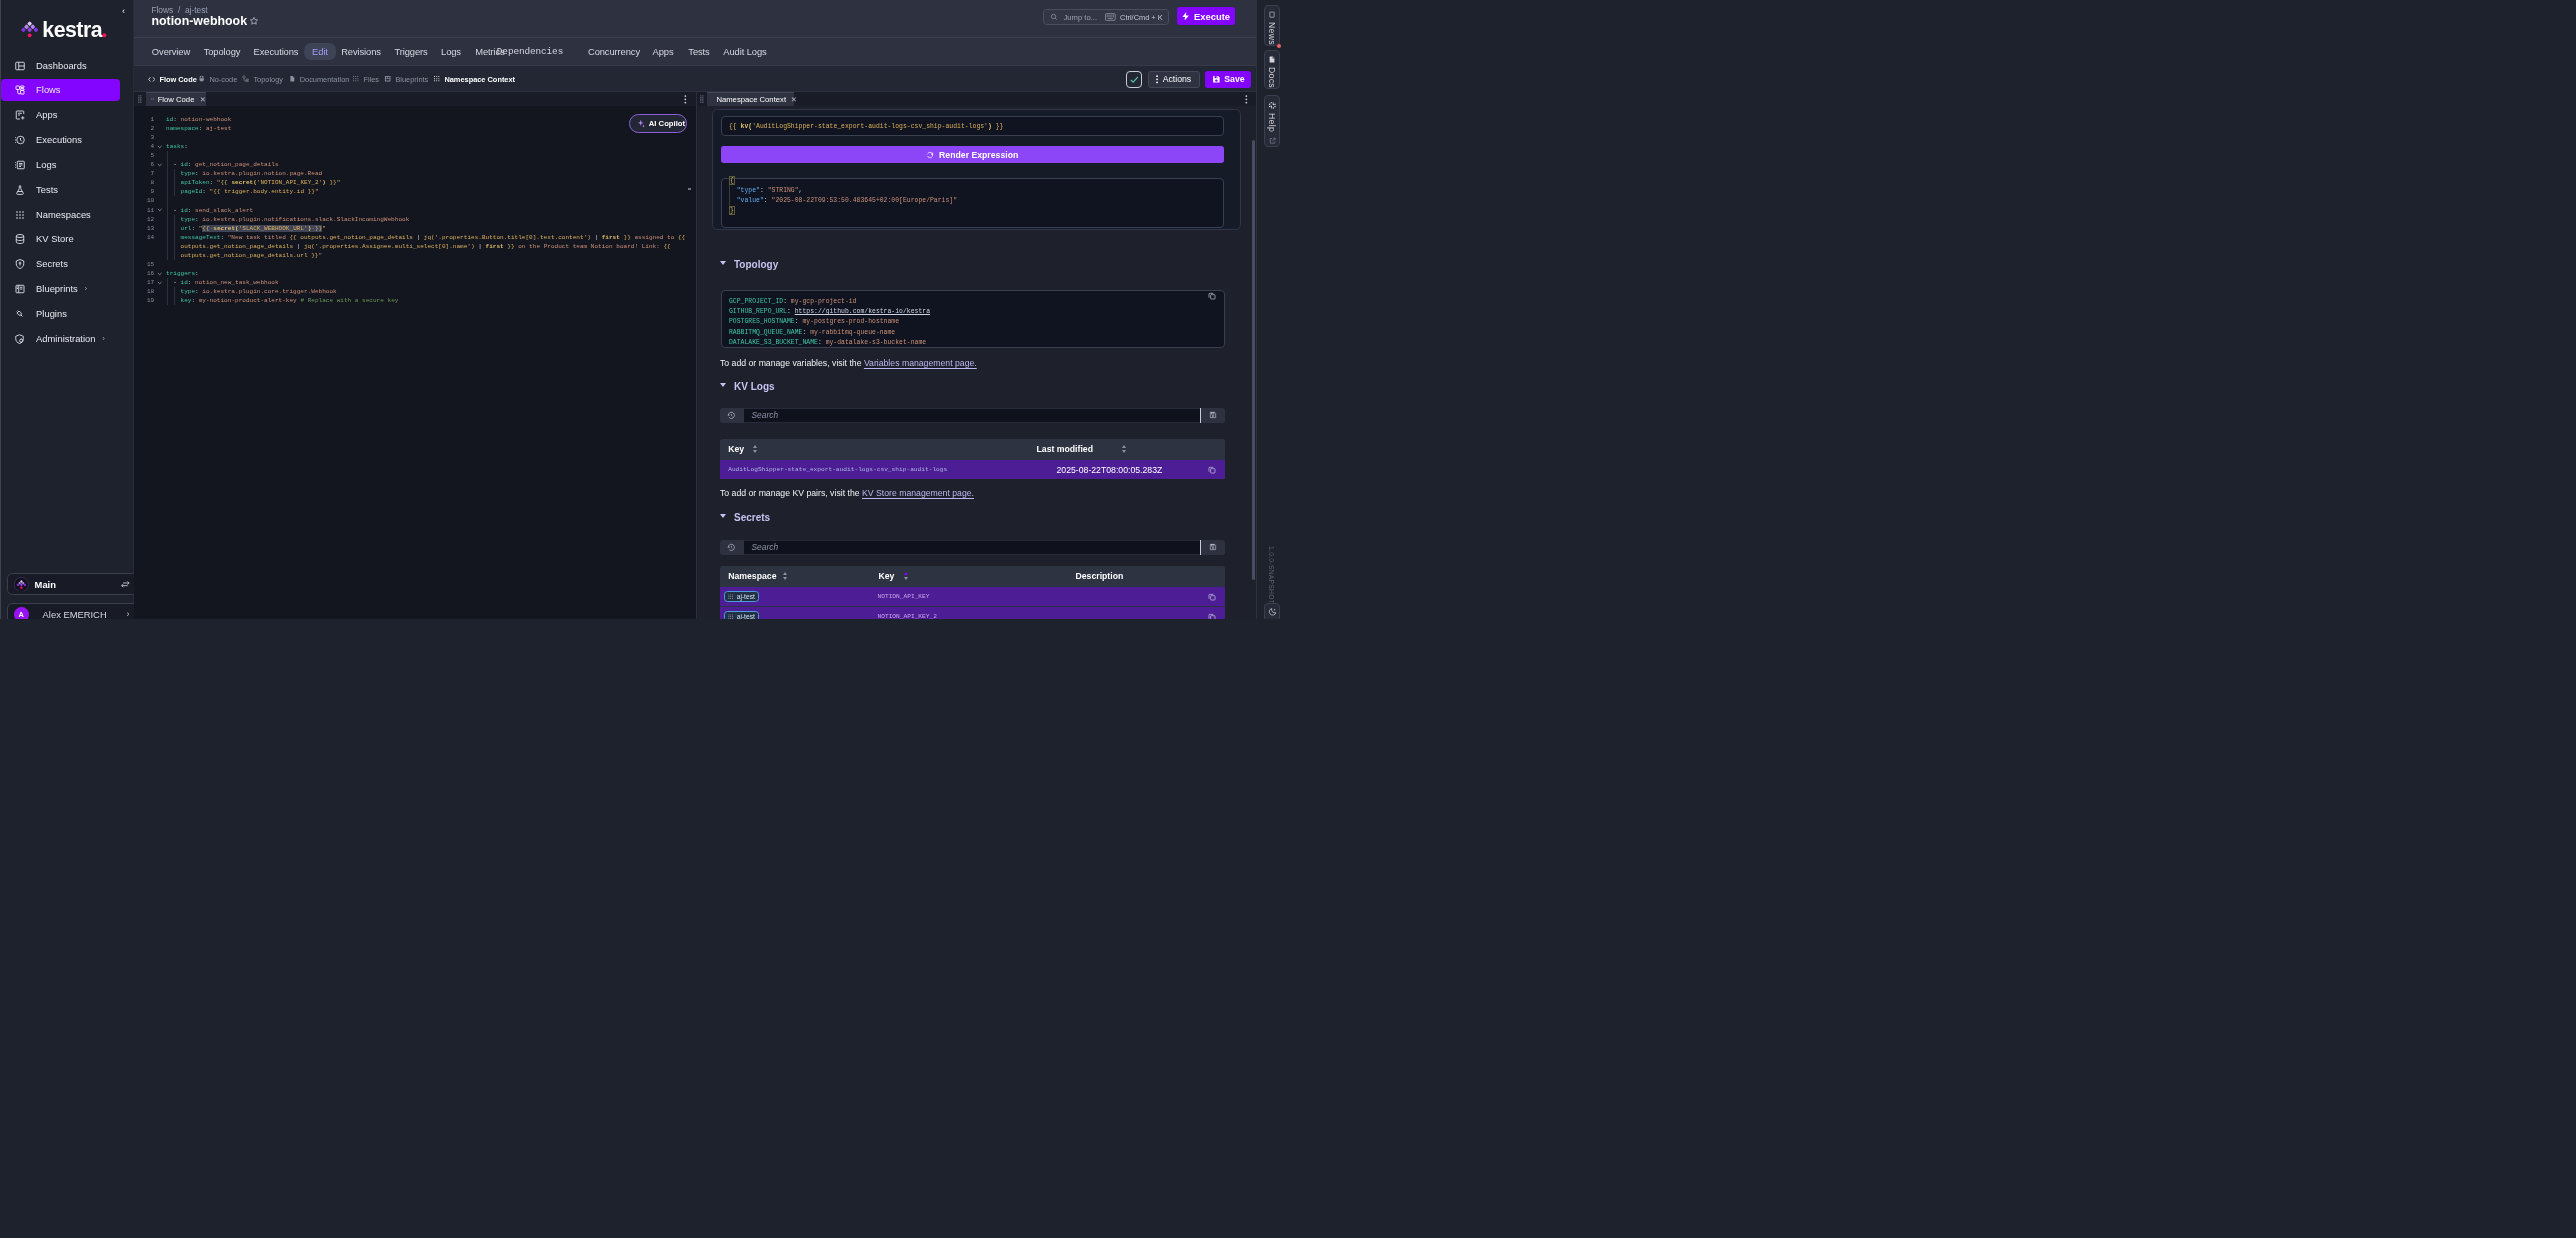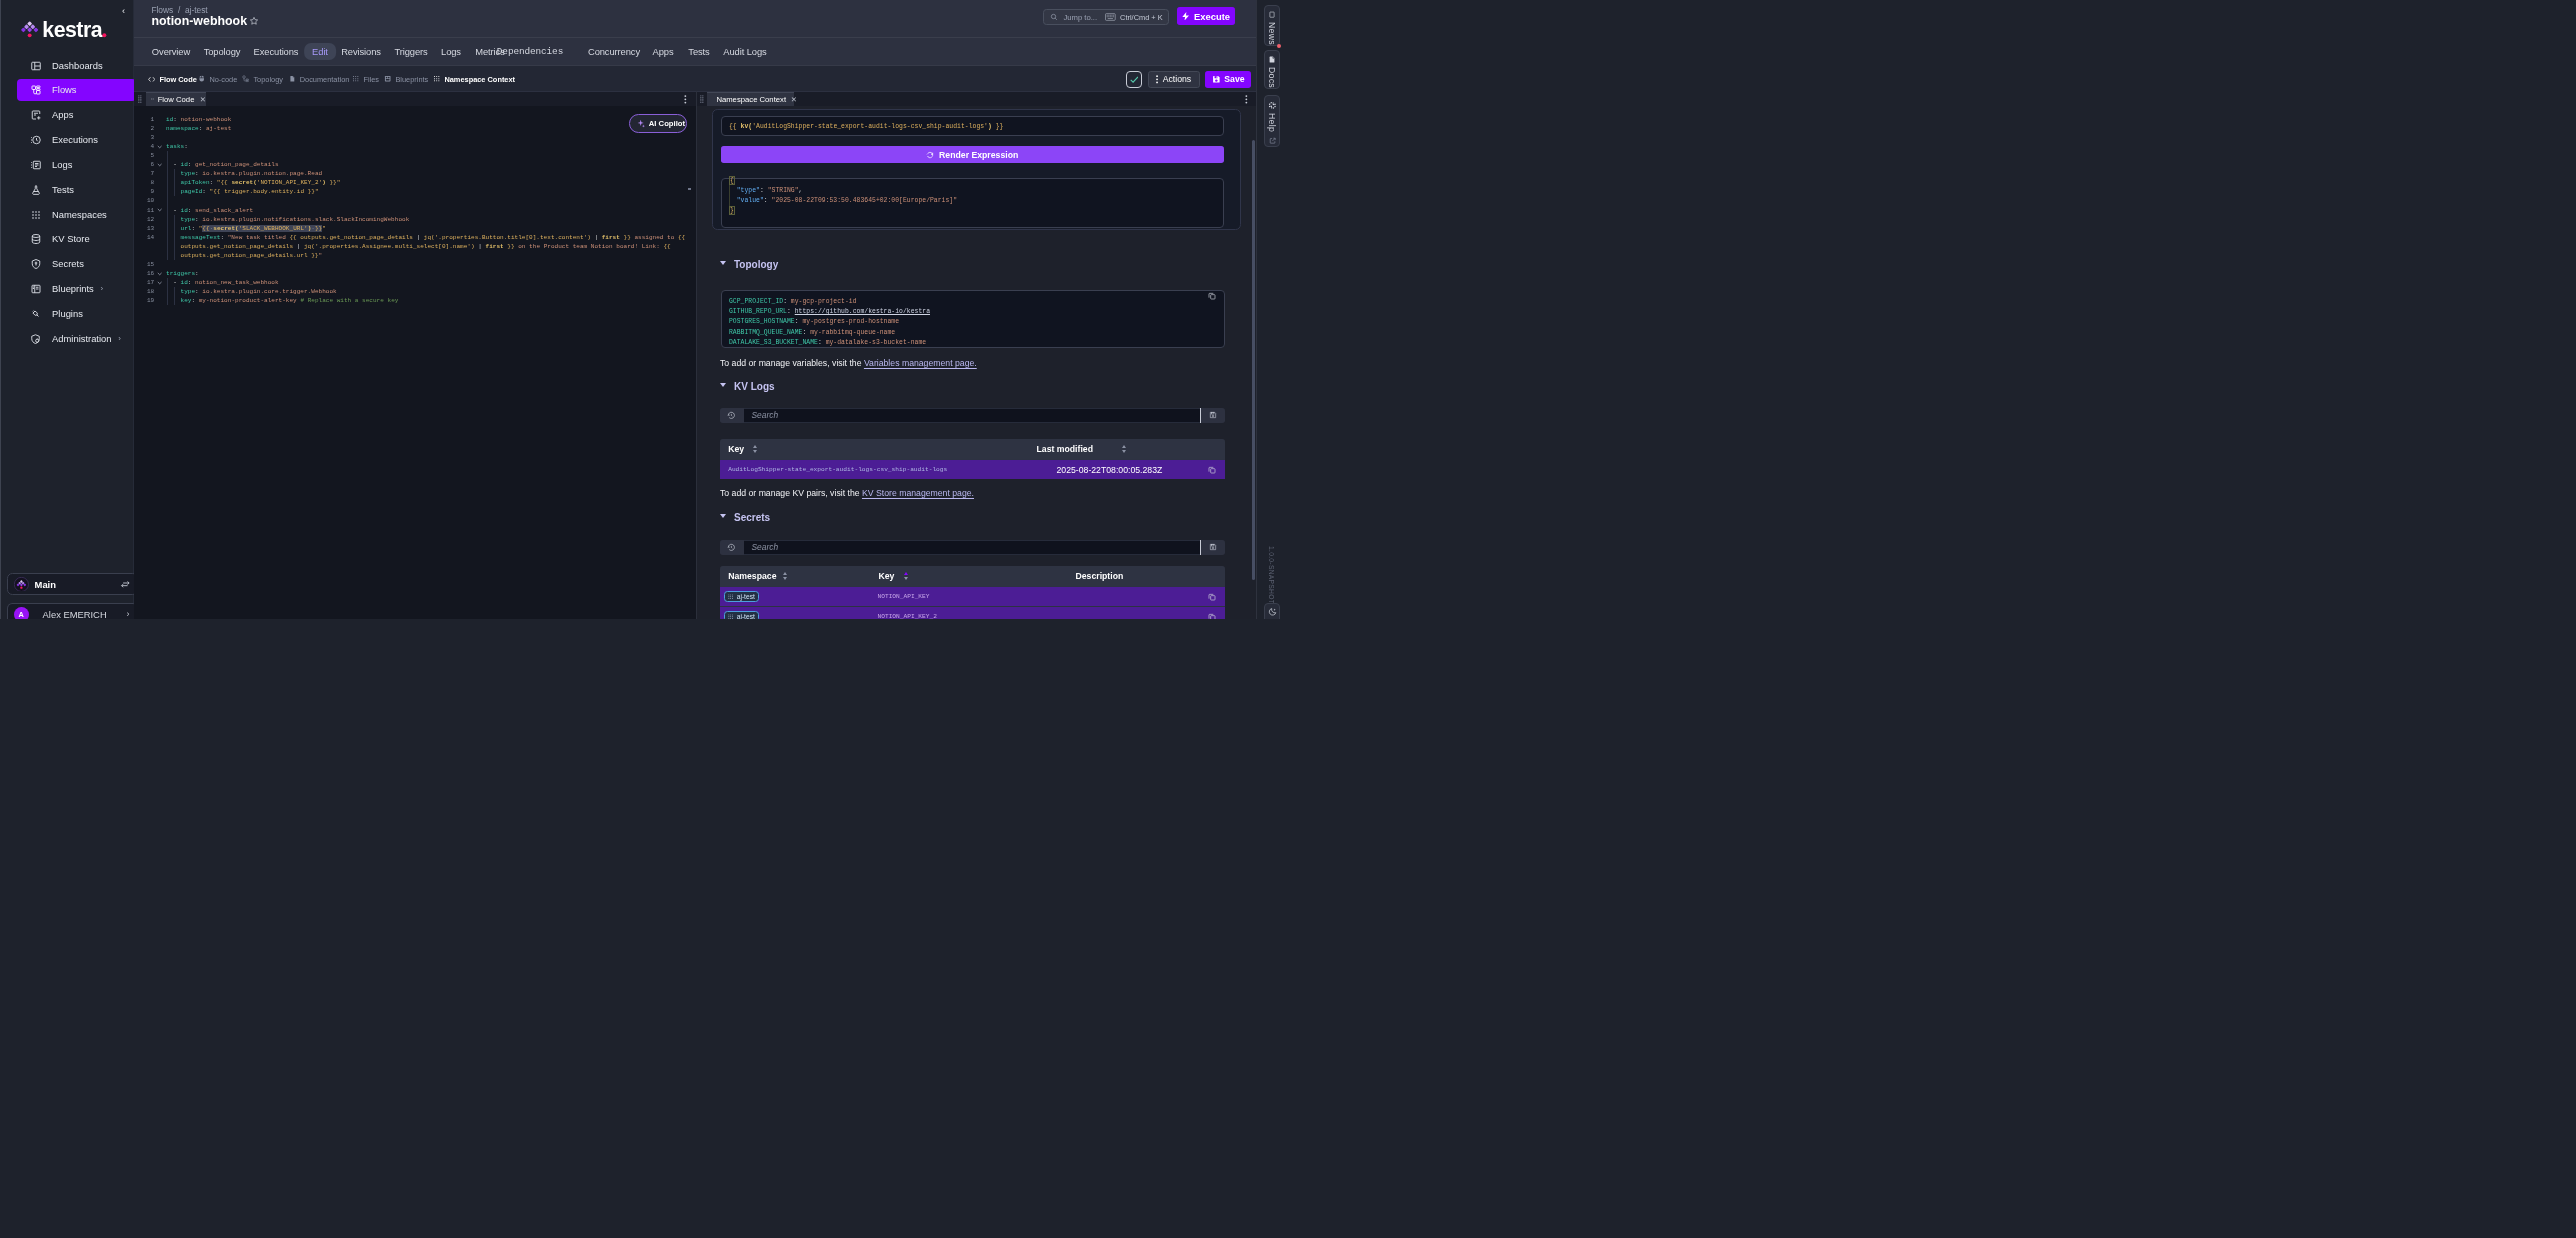--- a/index.html
+++ b/index.html
@@ -4,21 +4,21 @@
 <style>
 * { margin:0; padding:0; box-sizing:border-box; }
 html,body { width:1288px; height:619px; overflow:hidden; background:#1e222c; font-family:"Liberation Sans", sans-serif; }
 .abs { position:absolute; }
 #app { position:relative; width:1288px; height:619px; }
 
 #sidebar { position:absolute; left:0; top:0; width:134px; height:619px; background:#1e222c; border-right:0.7px solid #262b38; }
 #leftedge { position:absolute; left:0; top:0; width:1.3px; height:619px; background:#3e4350; z-index:50; }
 #logo { position:absolute; left:20px; top:17.4px; }
 #collapse { position:absolute; right:8px; top:5.4px; color:#e8eaef; font-size:9.4px; }
-.nav { position:absolute; left:17px; width:119px; height:21.5px; border-radius:4px; display:flex; align-items:center; color:#e6e9ef; font-size:9.4px; }
+.nav { position:absolute; left:1px; width:119px; height:21.5px; border-radius:4px; display:flex; align-items:center; color:#e6e9ef; font-size:9.4px; }
 .nav .ic { width:19px; margin-left:9.4px; margin-right:6.7px; display:flex; justify-content:center; align-items:center; color:#dfe2ea; }
 .nav.active { background:#8405ff; }
 .nav .chev { margin-left:6.7px; color:#9aa1b0; font-size:8px; }
 .botbox { position:absolute; left:7.4px; width:131px; height:22px; border:0.7px solid #3a3f4e; border-radius:5.4px; background:#181b26; display:flex; align-items:center; }
 
 #header { position:absolute; left:134px; top:0; width:1122px; height:37px; background:#2d3140; }
 #crumb { position:absolute; left:17.4px; top:4.7px; font-size:8.4px; color:#9aa1b2; }
 #title { position:absolute; left:17.4px; top:14px; font-size:12.4px; font-weight:bold; color:#fff; }
 #star { position:absolute; left:115px; top:16px; color:#c9cdd8; font-size:9.4px; }
 #jump { position:absolute; right:87px; top:9.4px; width:126px; height:15.4px; background:#333745; border:0.7px solid #494f5e; border-radius:3.4px; display:flex; align-items:center; color:#9aa1b2; font-size:7.7px; }

